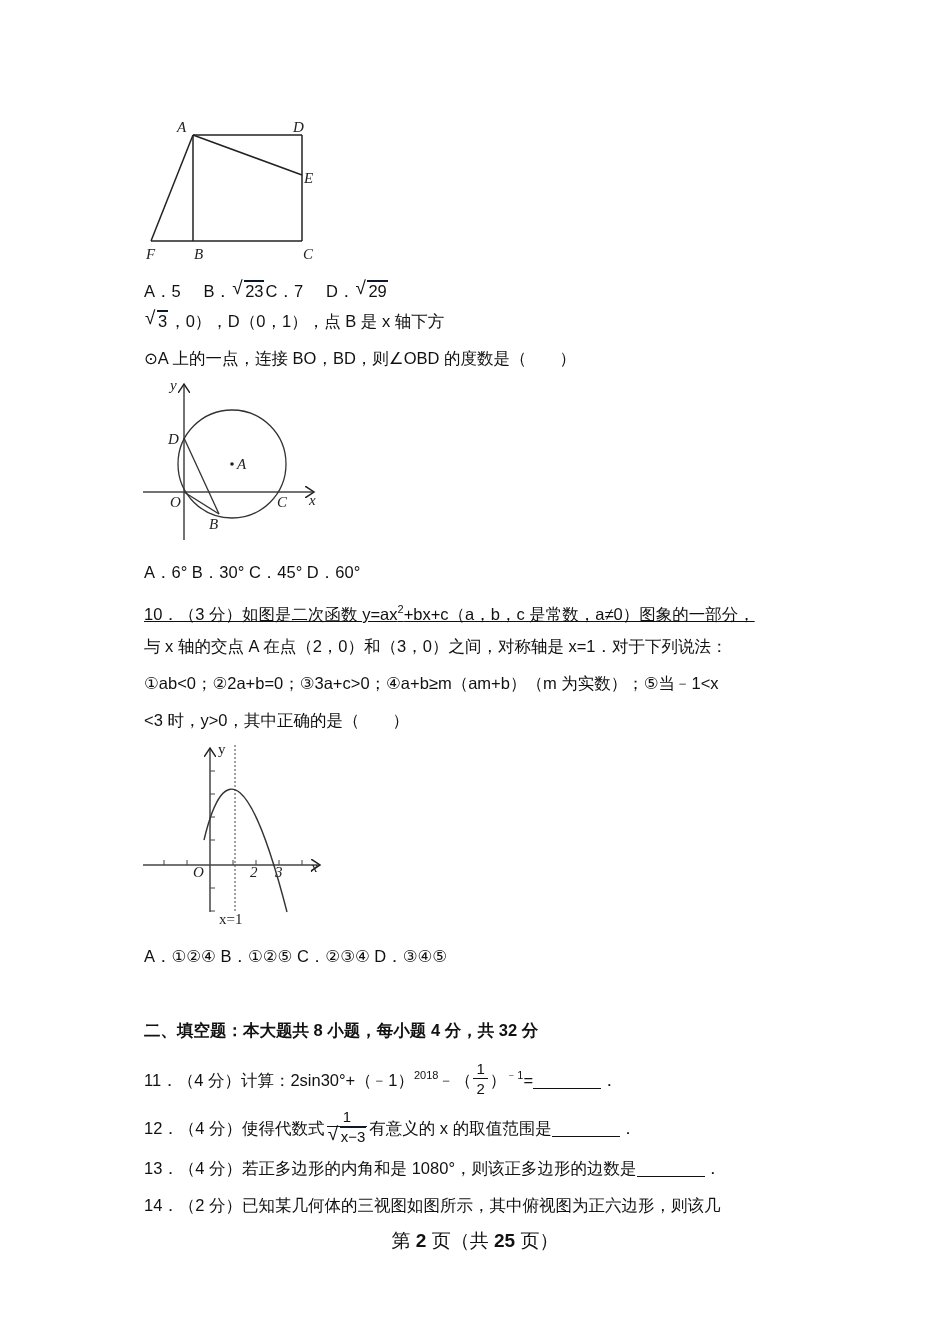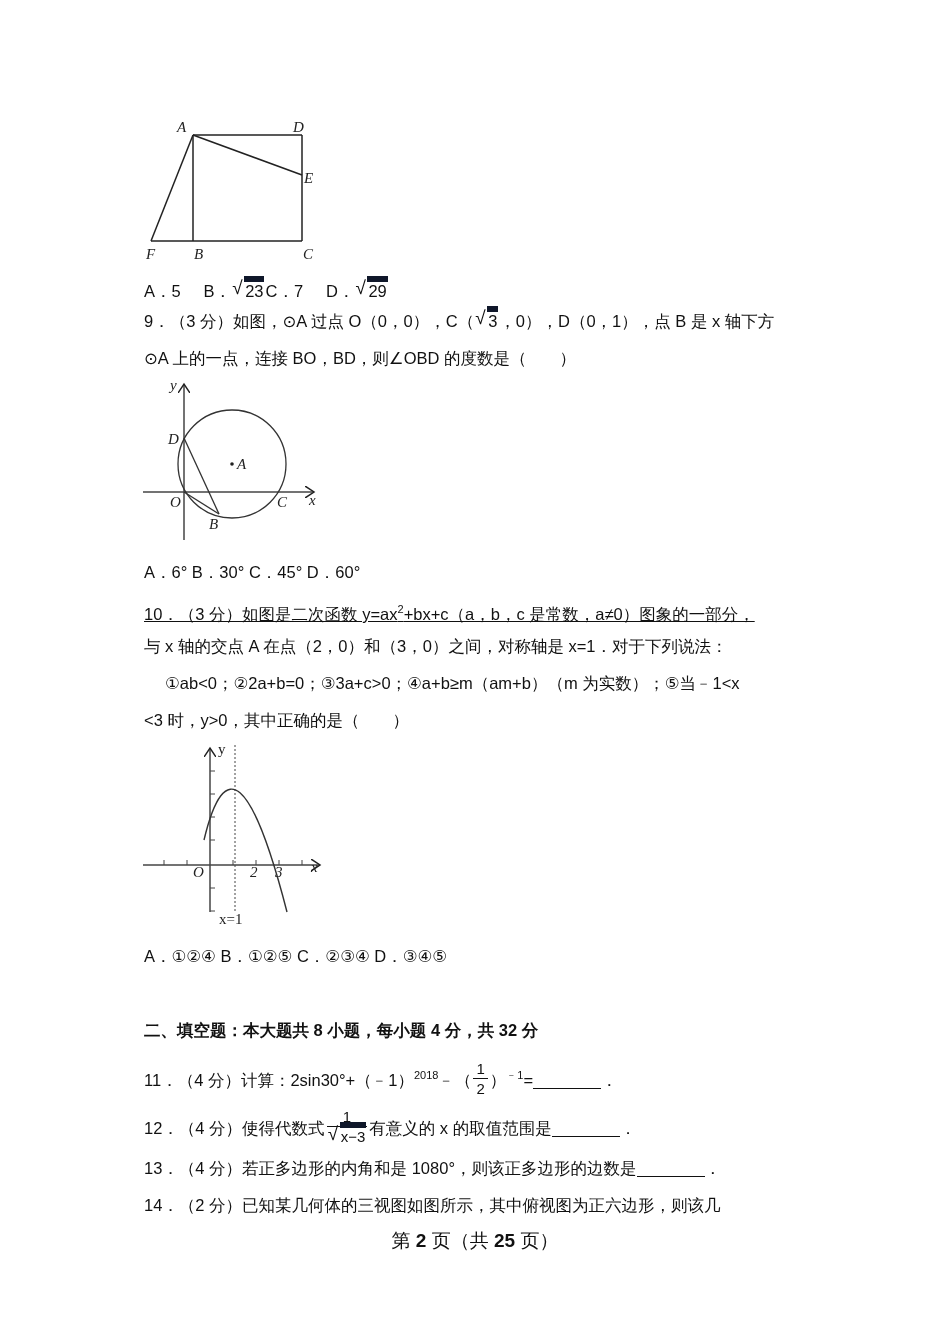--- a/index.html
+++ b/index.html
@@ -3,21 +3,21 @@
 <meta charset="utf-8">
 <style>
   html, body { margin: 0; padding: 0; background: #ffffff; }
   body { width: 950px; height: 1344px; position: relative; overflow: hidden;
          font-family: "Liberation Sans", "DejaVu Sans", sans-serif; color: #111; }
   .line { position: absolute; left: 144px; font-size: 16.5px; white-space: nowrap; line-height: 20px; }
   .fig { position: absolute; }
   .fig svg text { font-family: "Liberation Serif", "DejaVu Serif", serif; font-style: italic; font-size: 15px; fill: #222; }
   .fig svg .upright { font-style: normal; }
   .sqrt { display: inline-block; position: relative; padding-left: 12px; margin: 0 1px; }
-  .sqrt .rad { border-top: 6px solid #0f172a; padding: 0 1px; }
+  .sqrt .rad { border-top: 2px solid #0f172a; padding: 0 1px; }
   .sqrt .hook { position: absolute; left: 0; top: -3px; font-size: 19px; }
   .frac { display: inline-block; vertical-align: middle; text-align: center; margin: 0 2px; position: relative; top: -2px; }
   .frac .num { display: block; border-bottom: 1px solid #111; padding: 0 3px; font-size: 15px; line-height: 18px; }
   .frac .den { display: block; font-size: 15px; line-height: 20px; }
   .sup { font-size: 11px; vertical-align: 7px; }
   .blank { display: inline-block; border-bottom: 1px solid #111; width: 68px; height: 16px; vertical-align: -3px; }
   .section { font-weight: bold; text-align: right; }
   .footer { position: absolute; top: 1228px; left: 0; width: 100%; text-align: center; font-size: 19px; }
   .footer b { font-weight: bold; }
 </style>
@@ -41,21 +41,21 @@
   </svg>
 </div>
 
 <div class="line" style="top:281px;text-align:center;">
   <span>A．5</span>&nbsp;&nbsp;&nbsp;&nbsp;
   <span><span>B．</span><span class="sqrt"><span class="hook">√</span><span class="rad">23</span></span></span><span>C．7</span>&nbsp;&nbsp;&nbsp;&nbsp;
   <span><span>D．</span><span class="sqrt"><span class="hook">√</span><span class="rad">29</span></span></span>
 </div>
 
 <div class="line" style="top:311px;">
-  <span>9．（3 分）如图，⊙A 过点 O（0，0），C（</span><span class="sqrt"><span class="hook">√</span><span class="rad">3</span></span><span>，0），D（0，1），点 B 是 x 轴下方</span>
+  <span class="sqrt"><span class="hook">√</span><span class="rad">3</span></span><span>，0），D（0，1），点 B 是 x 轴下方</span>
 </div>
 <div class="line" style="top:348px;">⊙A 上的一点，连接 BO，BD，则∠OBD 的度数是（　　）</div>
 
 <div class="fig" style="left:140px; top:375px; width:200px; height:170px;">
   <svg width="200" height="170" viewBox="140 375 200 170">
     <defs>
       <marker id="arr" markerWidth="8" markerHeight="8" refX="6" refY="4" orient="auto">
         <path d="M0,0 L6,4 L0,8" fill="none" stroke="#222" stroke-width="1"></path>
       </marker>
     </defs>
@@ -74,21 +74,21 @@
     <text x="209" y="529">B</text>
   </svg>
 </div>
 
 <div class="line" style="top:562px;">A．6° B．30° C．45° D．60°</div>
 
 <div class="line" style="top:599px;text-decoration:underline;">
   <span>10．（3 分）如图是二次函数 y=ax</span><span class="sup">2</span><span>+bx+c（a，b，c 是常数，a≠0）图象的一部分，</span>
 </div>
 <div class="line" style="top:636px;">与 x 轴的交点 A 在点（2，0）和（3，0）之间，对称轴是 x=1．对于下列说法：</div>
-<div class="line" style="top:673px;margin-left:21px;">①ab&lt;0；②2a+b=0；③3a+c&gt;0；④a+b≥m（am+b）（m 为实数）；⑤当﹣1&lt;x</div>
+<div class="line" style="top:673px;">①ab&lt;0；②2a+b=0；③3a+c&gt;0；④a+b≥m（am+b）（m 为实数）；⑤当﹣1&lt;x</div>
 <div class="line" style="top:710px;">&lt;3 时，y&gt;0，其中正确的是（　　）</div>
 
 <div class="fig" style="left:140px; top:740px; width:200px; height:190px;">
   <svg width="200" height="190" viewBox="140 740 200 190">
     <defs>
       <marker id="arr2" markerWidth="8" markerHeight="8" refX="6" refY="4" orient="auto">
         <path d="M0,0 L6,4 L0,8" fill="none" stroke="#222" stroke-width="1"></path>
       </marker>
     </defs>
     <line x1="143" y1="865" x2="320" y2="865" stroke="#444" stroke-width="1.5" marker-end="url(#arr2)"></line>

